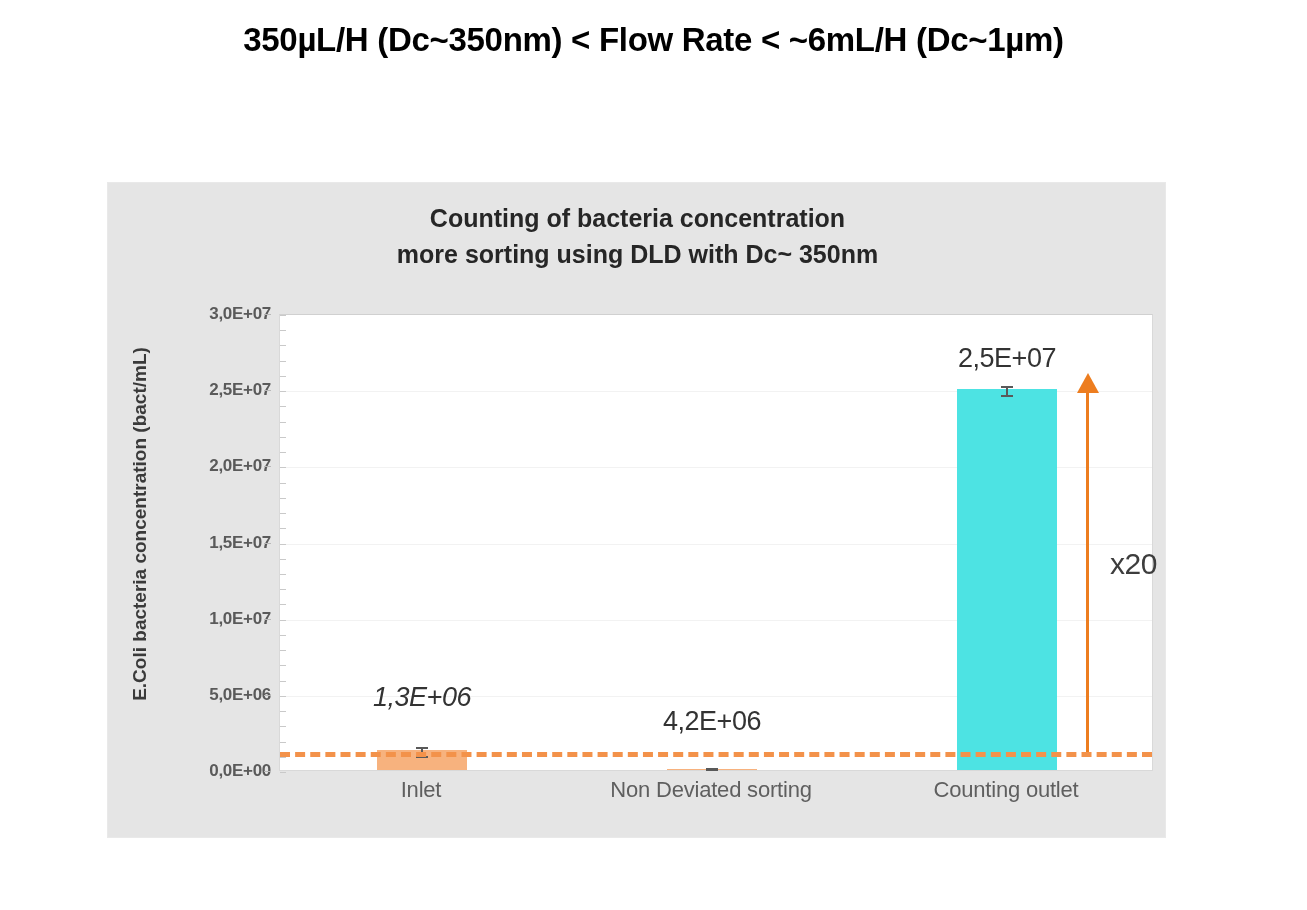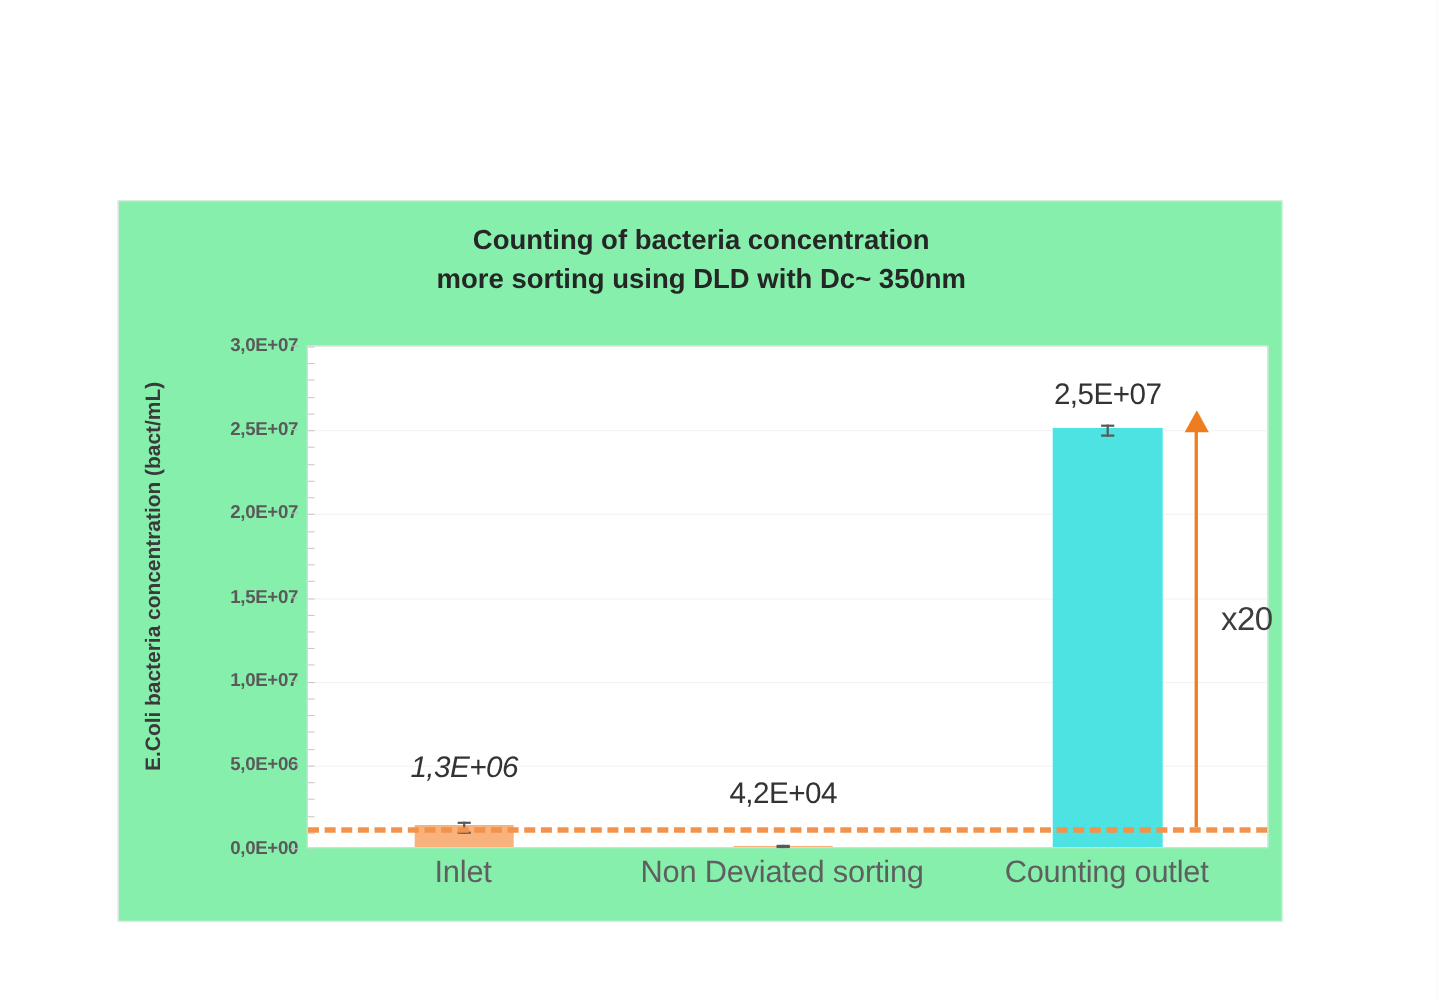--- a/index.html
+++ b/index.html
@@ -38,21 +38,21 @@
     letter-spacing: -0.3px;
   }
 
   
   #chart-card {
     position: absolute;
     left: 107px;
     top: 182px;
     width: 1059px;
     height: 656px;
-    background: #86efac;
+    background: #e5e5e5;
     border: 1px solid #e9e9e9;
     box-sizing: border-box;
   }
 
   
   #chart-title {
     position: absolute;
     left: 0;
     top: 18px;
     width: 1059px;
@@ -227,31 +227,32 @@
     left: 171px;
     top: 594px;
     width: 874px;
     height: 40px;
   }
   .x-tick-label {
     position: absolute;
     top: 0;
     text-align: center;
     font-family: "Liberation Sans", sans-serif;
-    font-size: 28px;
+    font-size: 22px;
     color: #5f5f5f;
     white-space: nowrap;
     transform: translateX(-50%);
     letter-spacing: -0.2px;
   }
 </style>
 </head>
 <body>
 
 <div id="slide-heading">
+  <span class="line2">350µL/H (Dc~350nm) &lt; Flow Rate &lt; ~6mL/H (Dc~1µm)</span>
 </div>
 
 <div id="chart-card">
 
   <div id="chart-title">
     <span>Counting of bacteria concentration</span>
     <span>more sorting using DLD with Dc~ 350nm</span>
   </div>
 
   <div id="y-axis-title">E.Coli bacteria concentration (bact/mL)</div>
@@ -333,21 +334,21 @@
       <div class="cap-top"></div>
       <div class="cap-bottom"></div>
     </div>
 
     <div id="reference-line" style="top: 437.197px;"></div>
 
     <div id="ratio-arrow-shaft" style="left: 806px; top: 72.1667px; height: 365.03px;"></div>
     <div id="ratio-arrow-head" style="left: 796.5px; top: 58.1667px;"></div>
 
     <div class="data-label" id="label-inlet" style="left: 142px; transform: translateX(-50%); top: 367px; font-style: italic;">1,3E+06</div>
-    <div class="data-label" id="label-nondev" style="left: 432px; transform: translateX(-50%); top: 391.197px;">4,2E+04</div>
+    <div class="data-label" id="label-nondev" style="left: 432px; transform: translateX(-50%); top: 391.197px;">4,2E+06</div>
     <div class="data-label" id="label-dev" style="left: 727px; transform: translateX(-50%); top: 28.1667px;">2,5E+07</div>
 
     <div id="ratio-label" style="left: 830px; top: 231.682px;">x20</div>
   </div>
 
   <div id="x-axis-labels">
       <div class="x-tick-label" style="left: 142px;">Inlet</div>
       <div class="x-tick-label" style="left: 432px;">Non Deviated sorting</div>
       <div class="x-tick-label" style="left: 727px;">Counting outlet</div>
     </div>

